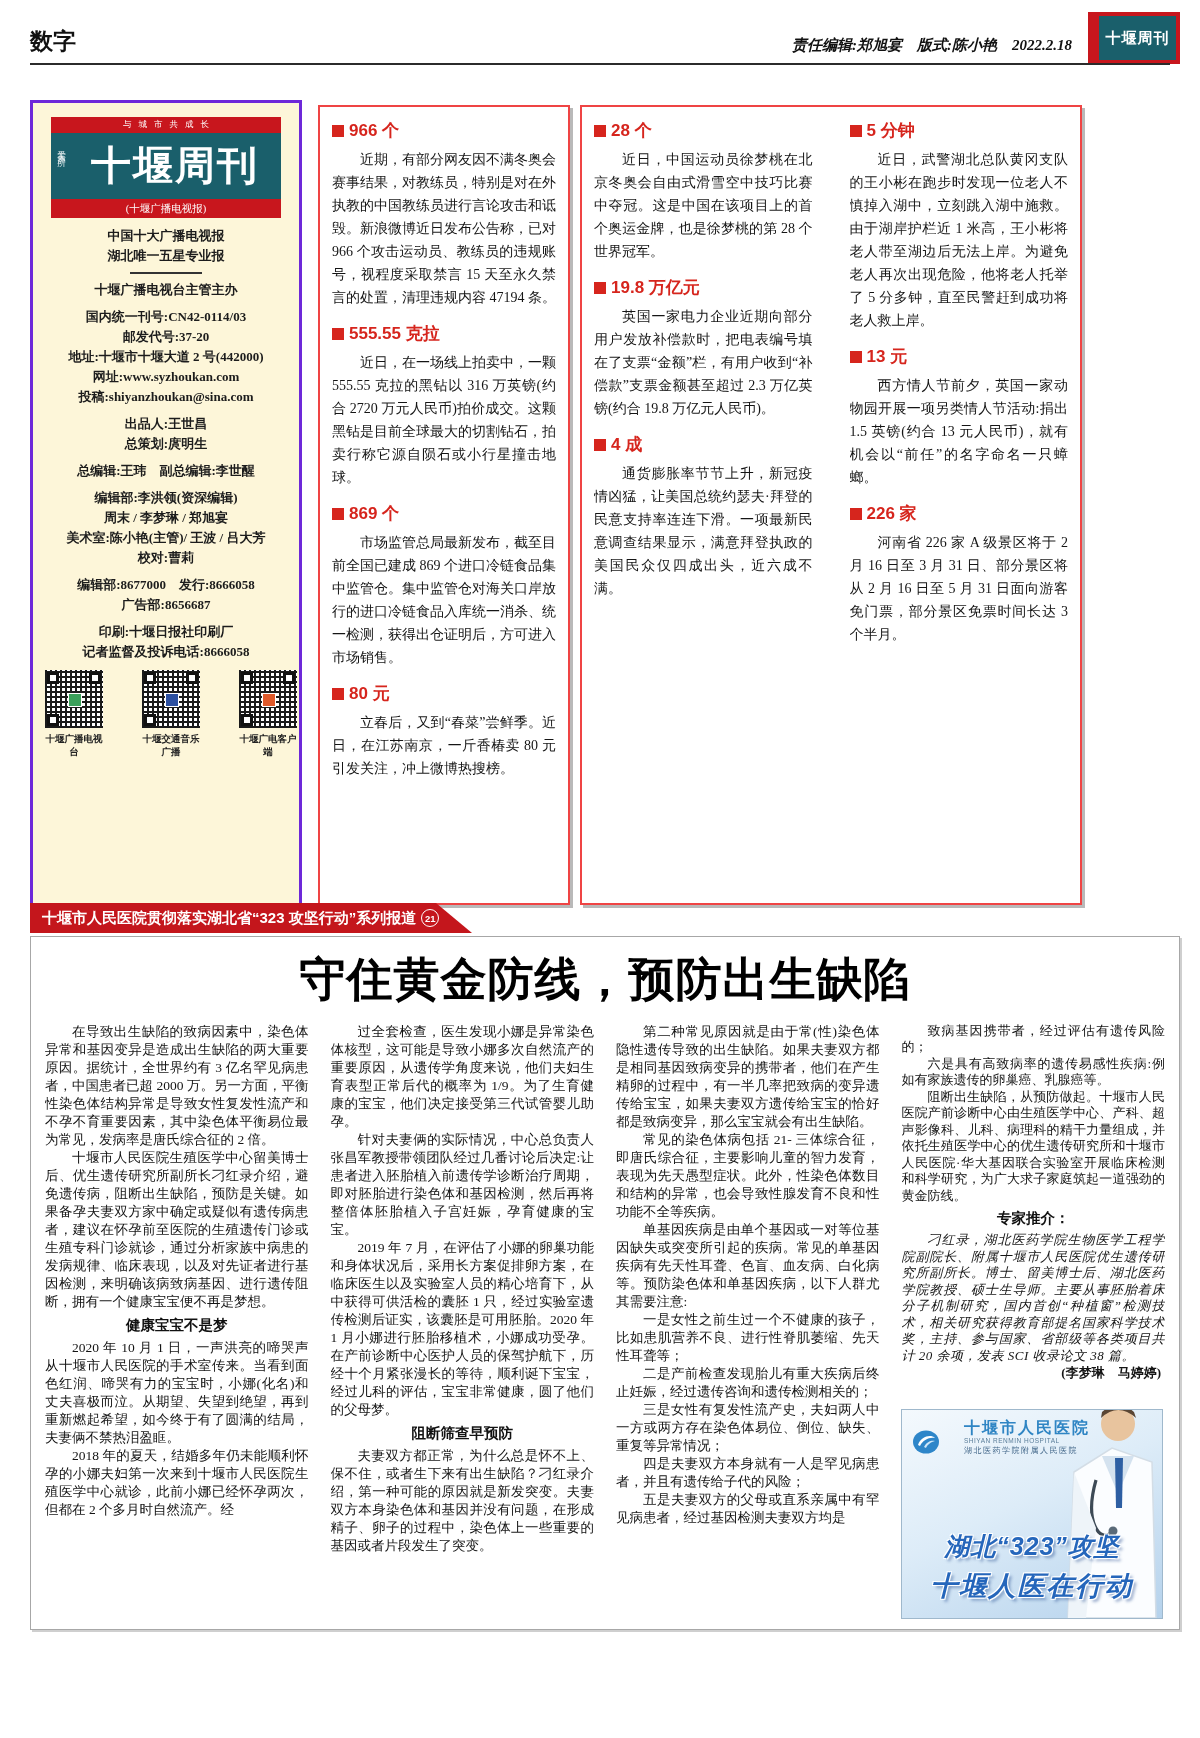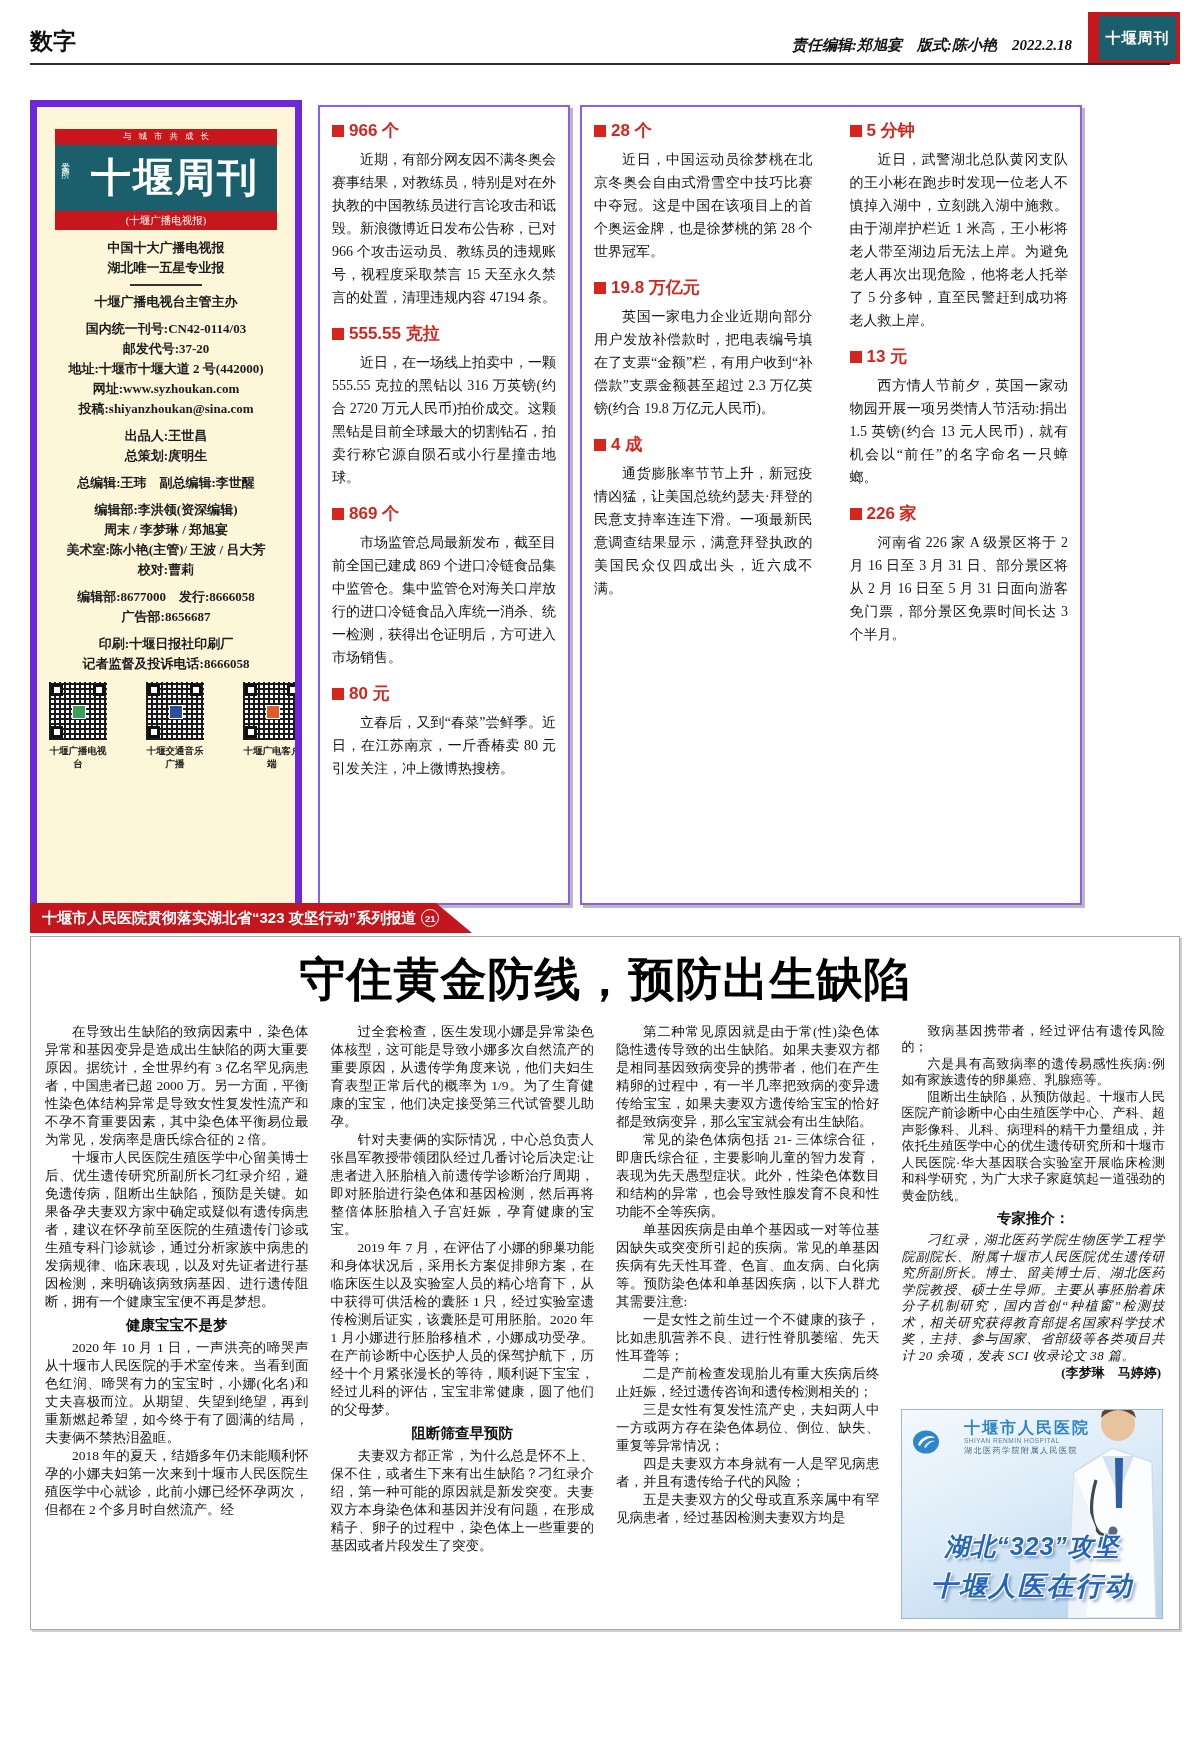--- a/index.html
+++ b/index.html
@@ -10,21 +10,21 @@
   .hd-section{position:absolute;left:30px;top:26px;font:700 23px "Liberation Sans","DejaVu Sans",sans-serif;color:#111;}
   .hd-meta{position:absolute;right:128px;top:36px;font:italic 700 15px "Liberation Serif",serif;color:#111;}
   .hd-rule{position:absolute;left:30px;top:63px;width:1140px;height:2px;background:#2b2b2b;}
   .hlogo{position:absolute;left:1088px;top:12px;width:92px;height:52px;background:#c8161d;
          box-sizing:border-box;padding:4px 4px 4px 11px;}
   .hlogo-inner{width:100%;height:100%;background:#1a5f6b;display:flex;align-items:center;justify-content:center;
          color:#fff;font:700 15px "Liberation Serif",serif;letter-spacing:1px;}
 
   
   .sidebar{position:absolute;left:30px;top:100px;width:272px;height:810px;box-sizing:border-box;
-           border:7px solid #6d28d9;background:#fdf6d9;padding:20px 10px;overflow:hidden;}
+           border:3px solid #6d28d9;background:#fdf6d9;padding:12px 10px;overflow:hidden;}
   .mast{margin:2px 8px 8px;}
   .mast-top{background:#c8161d;color:#fff;text-align:center;font-size:8.5px;letter-spacing:7px;
             padding:2px 0 2px 7px;font-family:"Liberation Sans",sans-serif;}
   .mast-main{background:#1a5f6b;position:relative;text-align:center;padding:13px 4px 13px 22px;}
   .mast-side{position:absolute;left:5px;top:10px;writing-mode:vertical-rl;color:#fff;font-size:8.5px;
              letter-spacing:3px;opacity:.9;}
   .mast-title{color:#fff;font:900 40px/1 "Liberation Serif",serif;letter-spacing:2px;}
   .mast-bottom{background:#c8161d;color:#fff;text-align:center;font-size:10.5px;padding:2.5px 0;}
   .sb-line{font-size:13px;line-height:20px;text-align:center;color:#1c1c1c;white-space:nowrap;font-weight:bold;}
   .sb-divider{width:72px;border-top:2px solid #333;margin:6px auto;}
@@ -33,21 +33,21 @@
   .qr-item{width:31%;text-align:center;}
   .qr-box{position:relative;width:58px;height:58px;margin:0 auto;background:#fff;
           background-image:repeating-linear-gradient(0deg,#1a1a1a 0 2px,transparent 2px 5px),
                            repeating-linear-gradient(90deg,#1a1a1a 0 2px,transparent 2px 5px);}
   .fd{position:absolute;width:12px;height:12px;border:3px solid #111;background:#fff;box-sizing:border-box;}
   .fd.tl{top:2px;left:2px}.fd.tr{top:2px;right:2px}.fd.bl{bottom:2px;left:2px}
   .qr-badge{position:absolute;left:23px;top:23px;width:12px;height:12px;border:1px solid #fff;}
   .qr-cap{font:700 9.5px/13px "Liberation Sans",sans-serif;margin-top:4px;color:#222;}
 
   
-  .news-box{position:absolute;top:105px;box-sizing:border-box;background:#fff;border:2px solid #8b5cf6;
+  .news-box{position:absolute;top:105px;box-sizing:border-box;background:#fff;border:2px solid #ef4444;
             box-shadow:3px 3px 0 #b9b9b9;padding:8px 12px;overflow:hidden;}
   #news-box-1{left:318px;width:252px;height:800px;}
   #news-box-2{left:580px;width:502px;height:800px;display:flex;gap:37px;}
   .news-col{flex:1;min-width:0;overflow:hidden;}
   .news-h{display:flex;align-items:center;color:#d6251d;font:700 17px "Liberation Sans","DejaVu Sans",sans-serif;
           margin:13px 0 6px;}
   .news-article:first-child .news-h{margin-top:4px;}
   .sq{width:12px;height:12px;background:#d6251d;display:inline-block;margin-right:5px;flex:none;}
   .news-p{font-size:14px;line-height:23px;text-align:justify;text-indent:2em;margin:0;color:#151515;}
 

